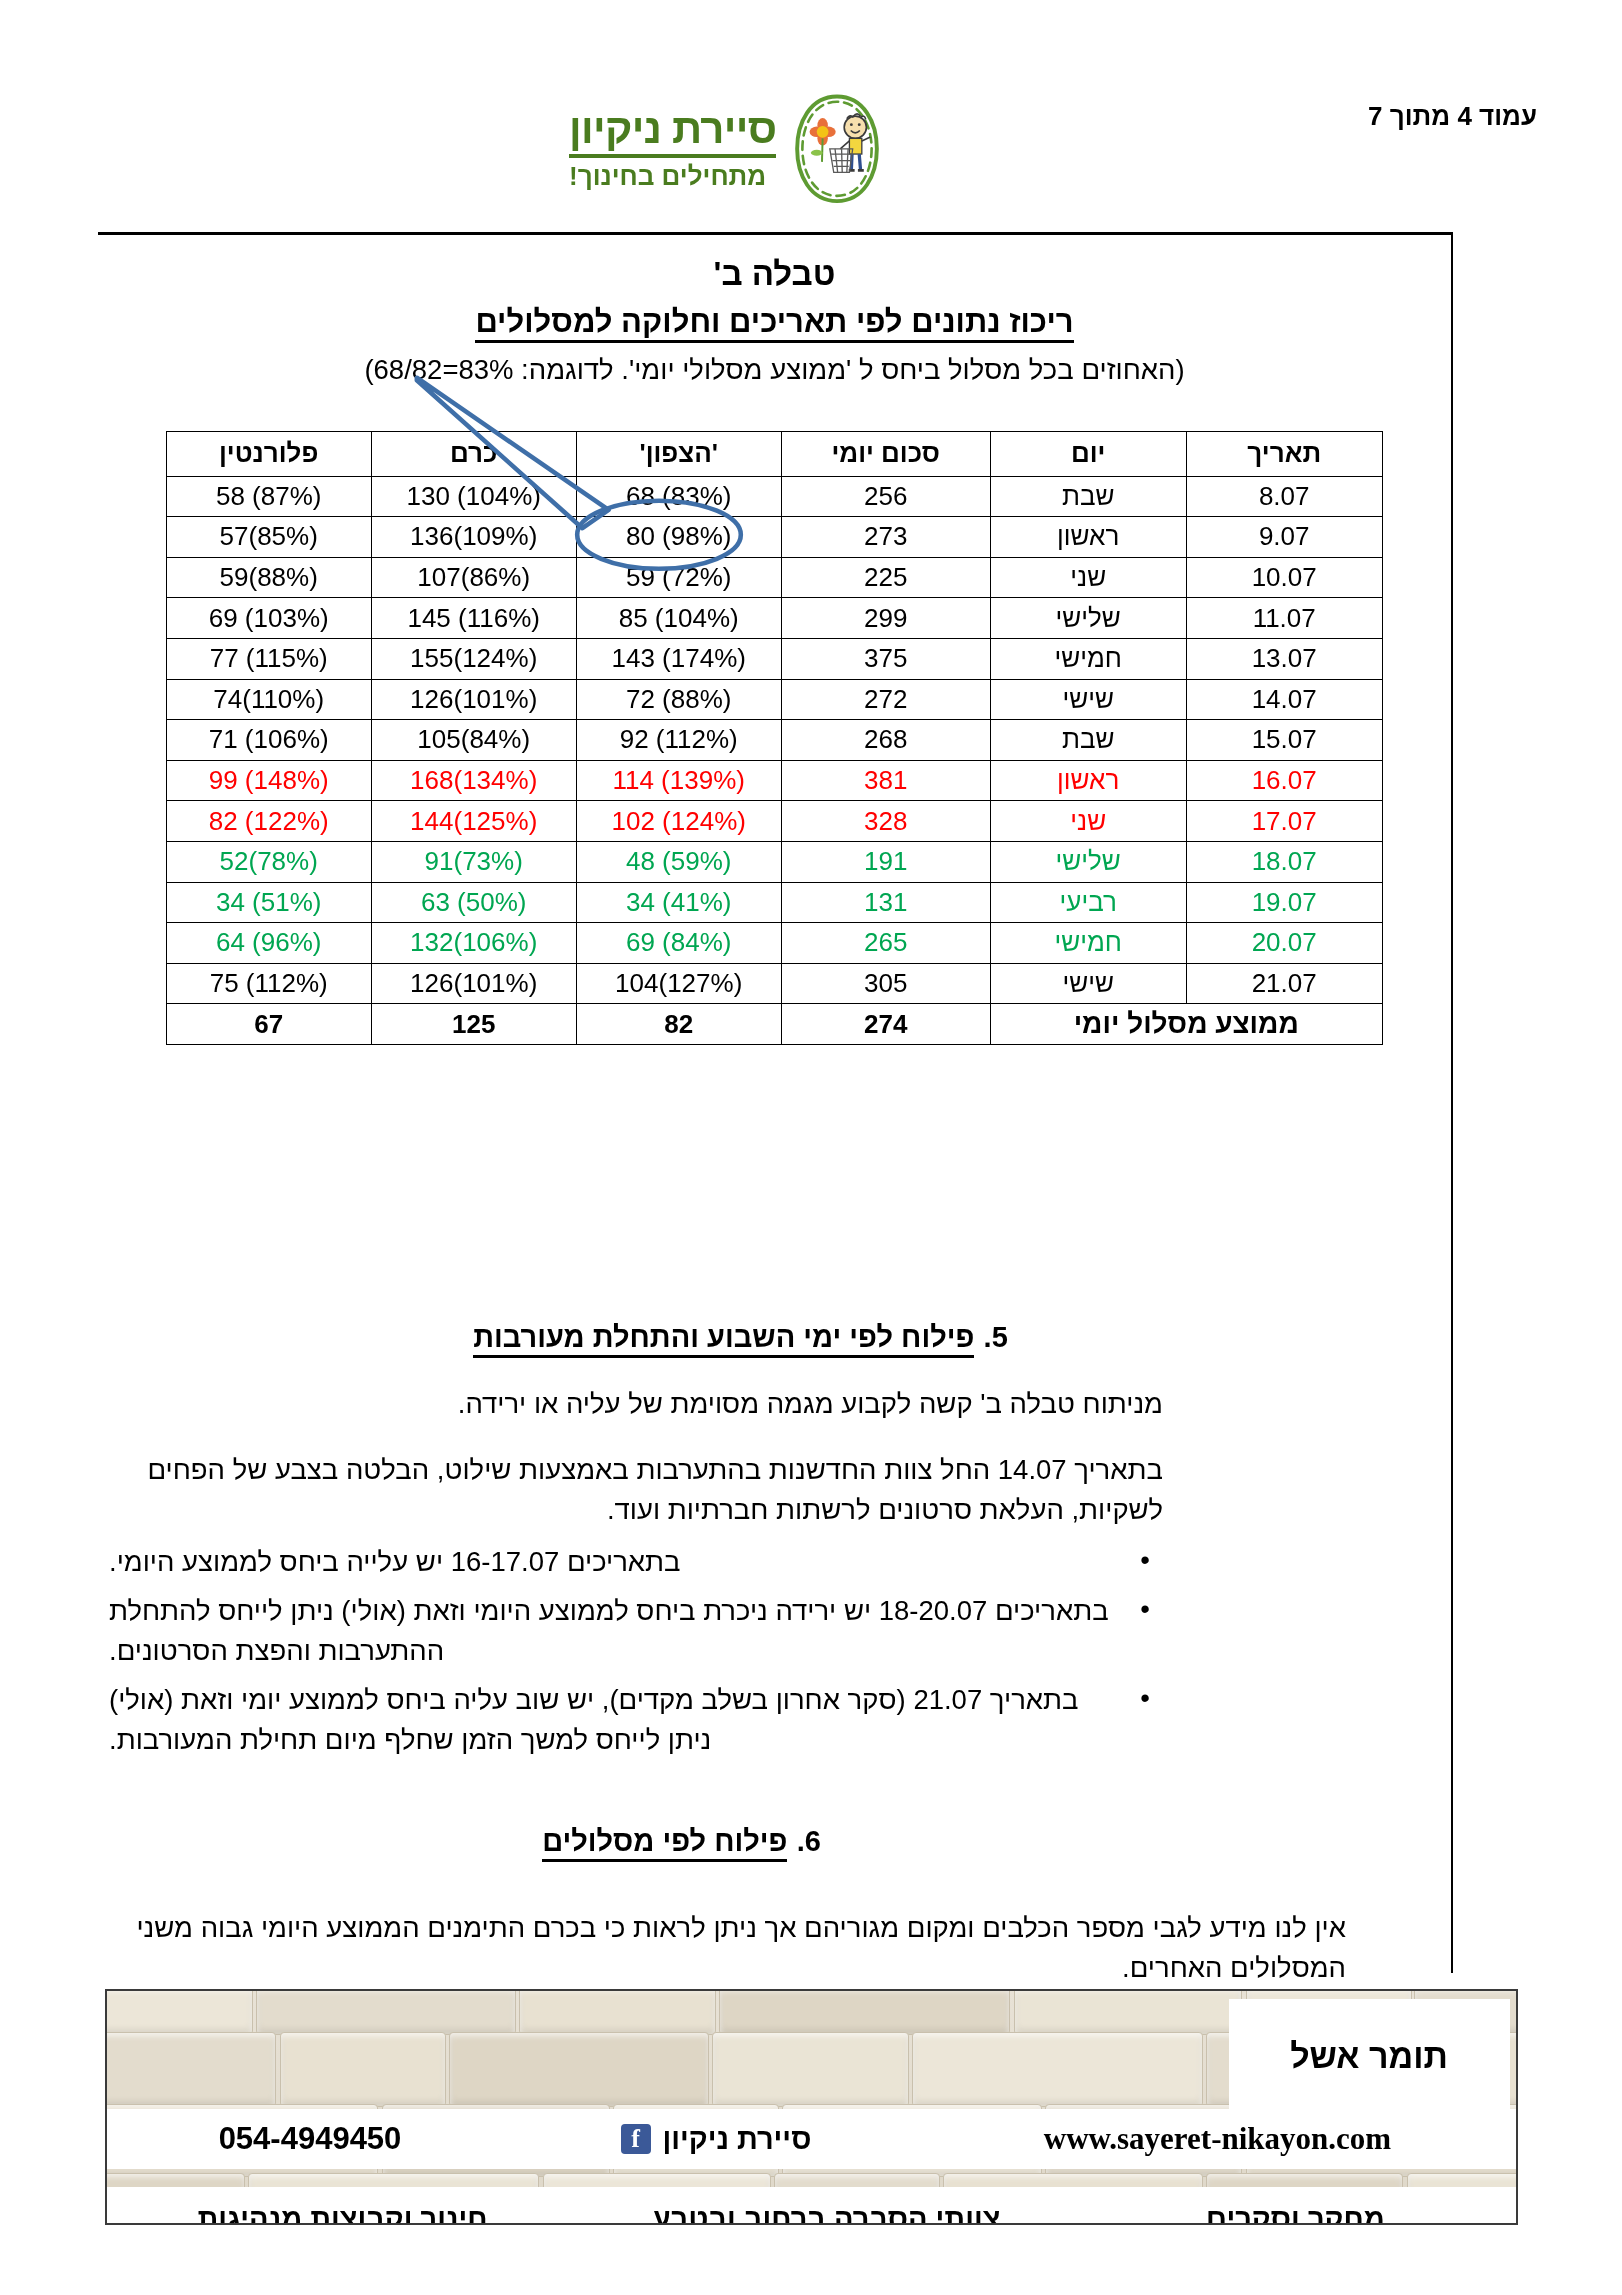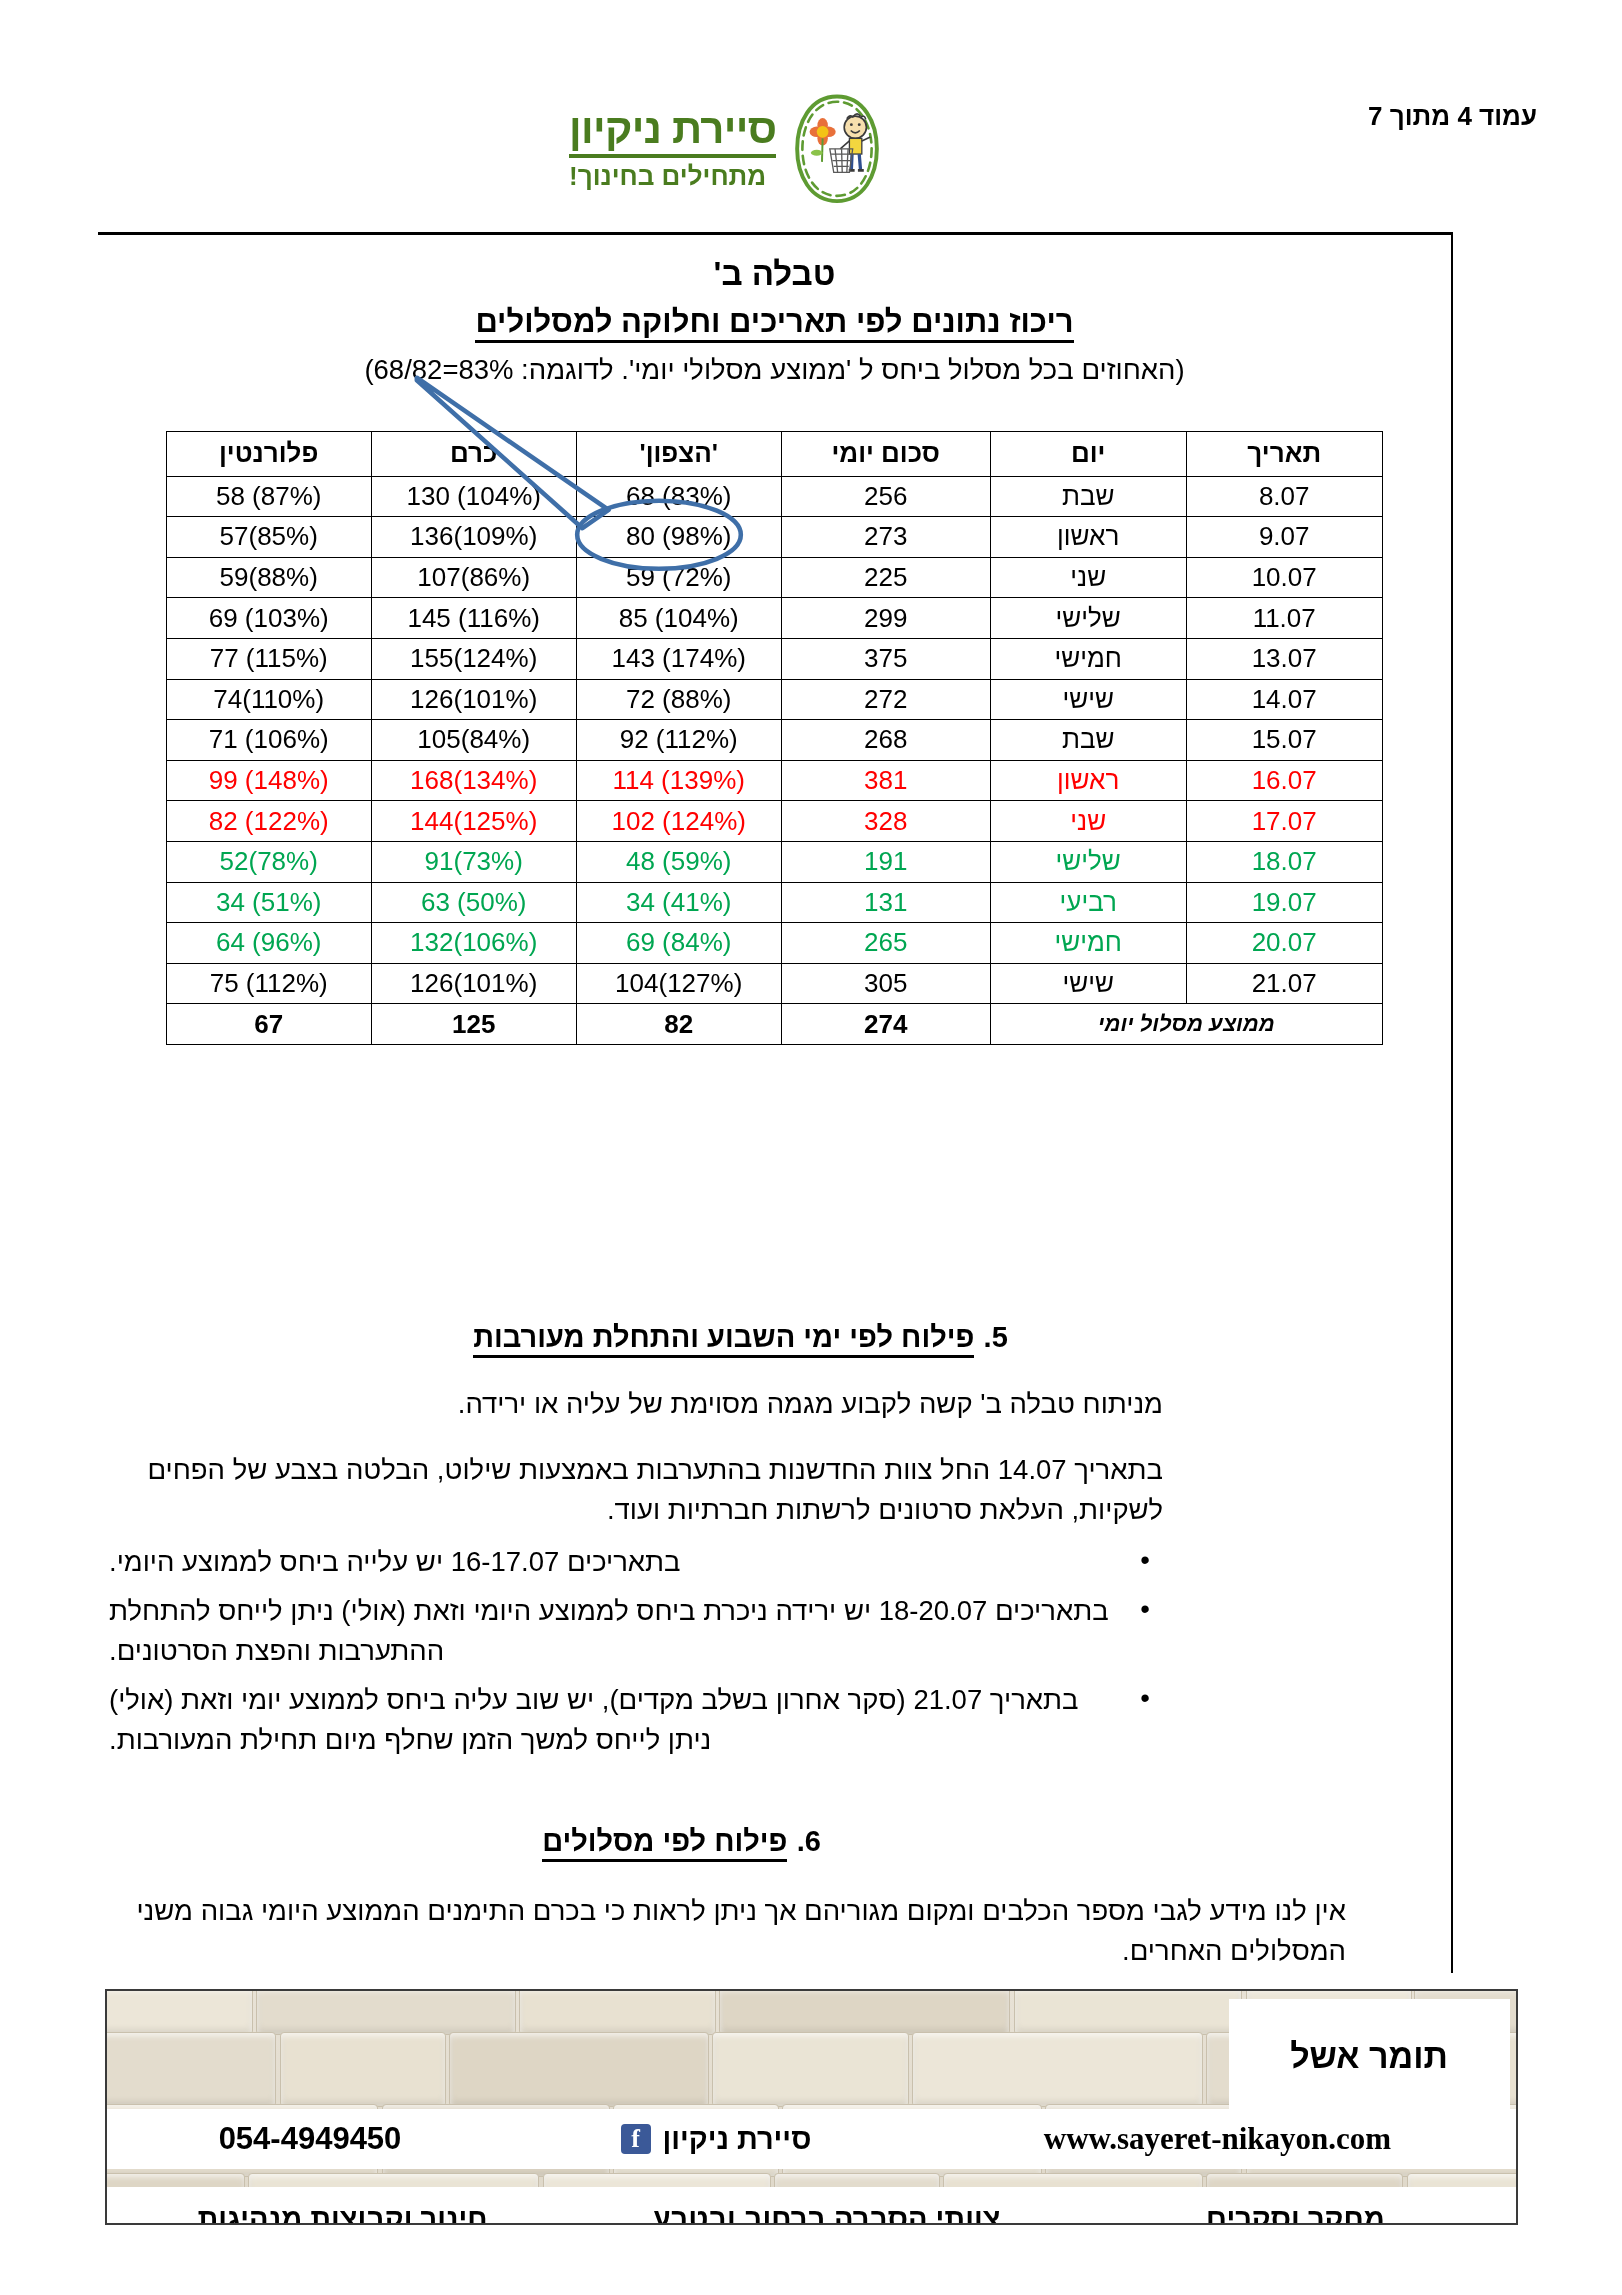--- a/index.html
+++ b/index.html
@@ -65,21 +65,21 @@
     white-space:nowrap;
   }
   table.data thead th{font-weight:bold;font-size:26px;height:41px;}
   table.data col.c-date{width:196px;}
   table.data col.c-day{width:196px;}
   table.data col.c-sum{width:209px;}
   table.data col.c-m{width:205px;}
   tr.red td{color:#FF0000;}
   tr.green td{color:#00A651;}
   tr.total td{font-weight:bold;}
-  tr.total td.lbl{font-size:22px;font-style:italic;}
+  tr.total td.lbl{font-size:28px;}
 
   
   .annot{position:absolute;left:0;top:0;width:1355px;height:1741px;pointer-events:none;}
 
   
   .sec{position:absolute;direction:rtl;}
   .sec-head{
     display:flex;flex-direction:row;align-items:baseline;
     justify-content:flex-start;gap:9.2px;direction:rtl;
     font-size:29px;font-weight:bold;
@@ -97,21 +97,21 @@
   }
 
   #sec5{right:79px;top:1086px;width:1263px;}
   #sec5 .sec-head{justify-content:center;}
   #sec5 .para{margin-top:26px;padding-right:209px;}
   #sec5 ul.bul{padding-right:222px;}
   #sec5 ul.bul li{text-align:left;}
 
   #sec6{right:79px;top:1590px;width:1302px;}
   #sec6 .sec-head{justify-content:center;padding-right:79px;}
-  #sec6 .para{margin-top:29px;padding-right:26px;}
+  #sec6 .para{margin-top:46px;padding-right:26px;}
   #sec6 .lead{margin-top:23.6px;text-align:right;padding-right:26px;}
   #sec6 ul.bul{padding-right:46px;margin-top:9.2px;}
 
   
   .footer{
     position:absolute;left:105px;top:1989px;width:1413px;height:236px;
     border:2.6px solid #3a3a3a;box-sizing:border-box;overflow:hidden;
     background:
       linear-gradient(180deg,#e8e2d6 0%,#ded7c8 100%);
   }

